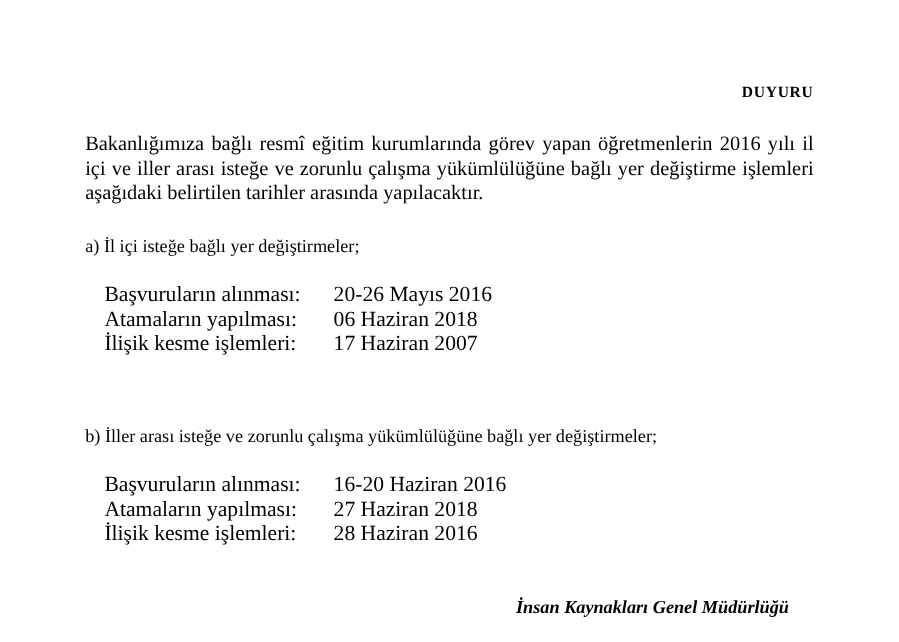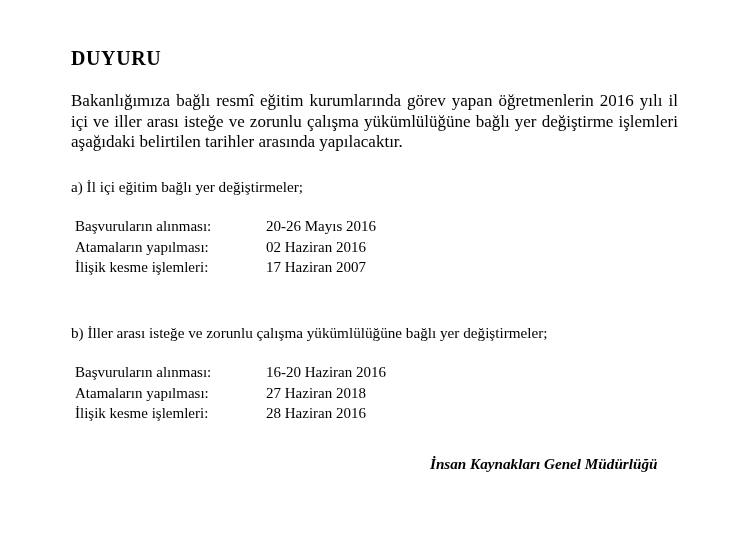--- a/index.html
+++ b/index.html
@@ -25,26 +25,26 @@
 
   
   .content {
     position: absolute;
     left: 71px;
     top: 0;
     width: 607px;
   }
 
   .doc-title {
-    text-align: left;
+    text-align: right;
     font-weight: bold;
-    font-size: 20px;
+    font-size: 13px;
     letter-spacing: 0.6px;
     margin: 0;
-    padding-top: 48px;
+    padding-top: 67px;
     line-height: 20px;
   }
 
   .intro-paragraph {
     margin: 0;
     padding-top: 23px;
     font-size: 17px;
     line-height: 20.5px;
     text-align: justify;
     text-justify: inter-word;
@@ -56,22 +56,22 @@
     line-height: 20.5px;
     text-align: left;
   }
 
   .section-a-heading { padding-top: 24px; }
   .section-b-heading { padding-top: 41px; }
 
   .date-table {
     border-collapse: collapse;
     border-spacing: 0;
-    margin: 4px;
-    font-size: 15px;
+    margin: 16px;
+    font-size: 18px;
     line-height: 20.5px;
   }
 
   .date-table.first  { margin-top: 19px; }
   .date-table.second { margin-top: 19px; }
 
   .date-table td {
     padding: 0;
     margin: 0;
     vertical-align: top;
@@ -96,31 +96,31 @@
 </head>
 <body>
 
 <div class="page">
   <div class="content">
 
     <h1 class="doc-title">DUYURU</h1>
 
     <p class="intro-paragraph">Bakanlığımıza bağlı resmî eğitim kurumlarında görev yapan öğretmenlerin 2016 yılı il içi ve iller arası isteğe ve zorunlu çalışma yükümlülüğüne bağlı yer değiştirme işlemleri aşağıdaki belirtilen tarihler arasında yapılacaktır.</p>
 
-    <p class="section-heading section-a-heading">a) İl içi eğitim bağlı yer değiştirmeler;</p>
+    <p class="section-heading section-a-heading">a) İl içi isteğe bağlı yer değiştirmeler;</p>
 
     <table class="date-table first">
       <tbody>
         <tr>
           <td class="label">Başvuruların alınması:</td>
           <td class="value">20-26 Mayıs 2016</td>
         </tr>
         <tr>
           <td class="label">Atamaların yapılması:</td>
-          <td class="value">02 Haziran 2016</td>
+          <td class="value">06 Haziran 2018</td>
         </tr>
         <tr>
           <td class="label">İlişik kesme işlemleri:</td>
           <td class="value">17 Haziran 2007</td>
         </tr>
       </tbody>
     </table>
 
     <p class="section-heading section-b-heading">b) İller arası isteğe ve zorunlu çalışma yükümlülüğüne bağlı yer değiştirmeler;</p>
 

